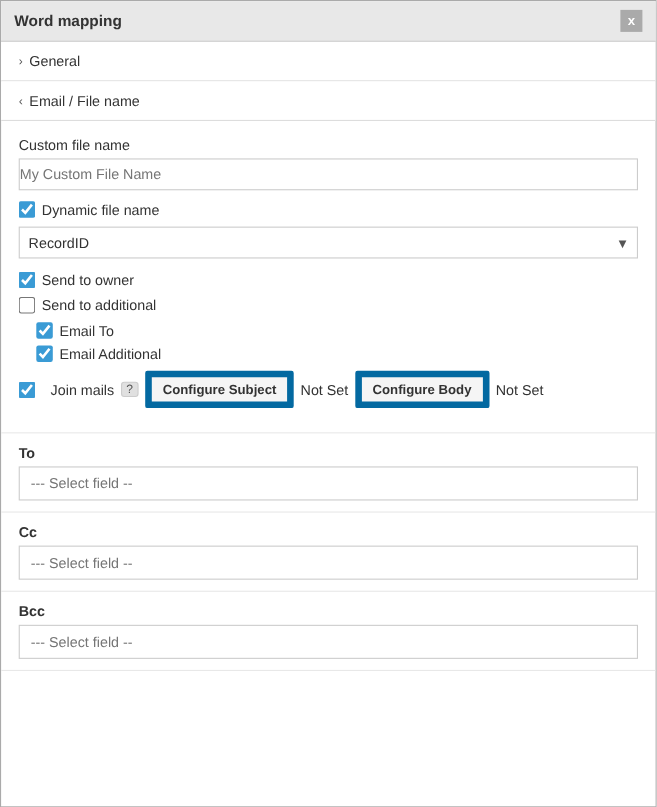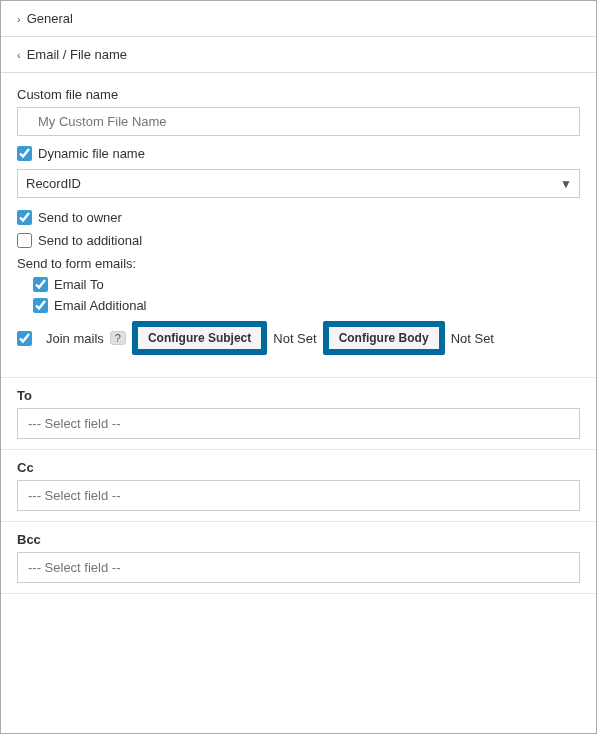--- a/index.html
+++ b/index.html
@@ -71,21 +71,21 @@
       border-bottom: 1px solid #e8e8e8;
     }
     .field-label {
       display: block;
       margin-bottom: 5px;
       color: #333;
       font-size: 13px;
     }
     .text-input {
       width: 100%;
-      padding: 6px 20px;
+      padding: 6px 0;
       border: 1px solid #ccc;
       font-size: 13px;
       color: #0f172a;
       background: #fff;
       outline: none;
     }
     .checkbox-row {
       display: flex;
       align-items: center;
       gap: 6px;
@@ -207,20 +207,24 @@
       color: #aaa;
       background: #fff;
       cursor: pointer;
     }
   </style>
 </head>
 <body>
 
 <div class="dialog">
 
+  <div class="dialog-header">
+    <span class="dialog-title">Word mapping</span>
+    <button class="close-btn">x</button>
+  </div>
 
   <div class="dialog-body">
 
     <div class="section-header">
       <span class="chevron">›</span>
       <span>General</span>
     </div>
 
     <div class="section-header">
       <span class="chevron">‹</span>
@@ -254,21 +258,20 @@
         <div class="checkbox-row">
           <input type="checkbox" checked="" style="">
           <span class="checkbox-label">Send to owner</span>
         </div>
 
         <div class="checkbox-row">
           <input type="checkbox" style="">
           <span class="checkbox-label">Send to additional</span>
         </div>
 
-        <span class="send-form-label">Send to form emails:</span>
         <div class="sub-checkbox-row">
           <input type="checkbox" checked="" style="">
           <span class="checkbox-label">Email To</span>
         </div>
         <div class="sub-checkbox-row">
           <input type="checkbox" checked="" style="">
           <span class="checkbox-label">Email Additional</span>
         </div>
       </div>
 

